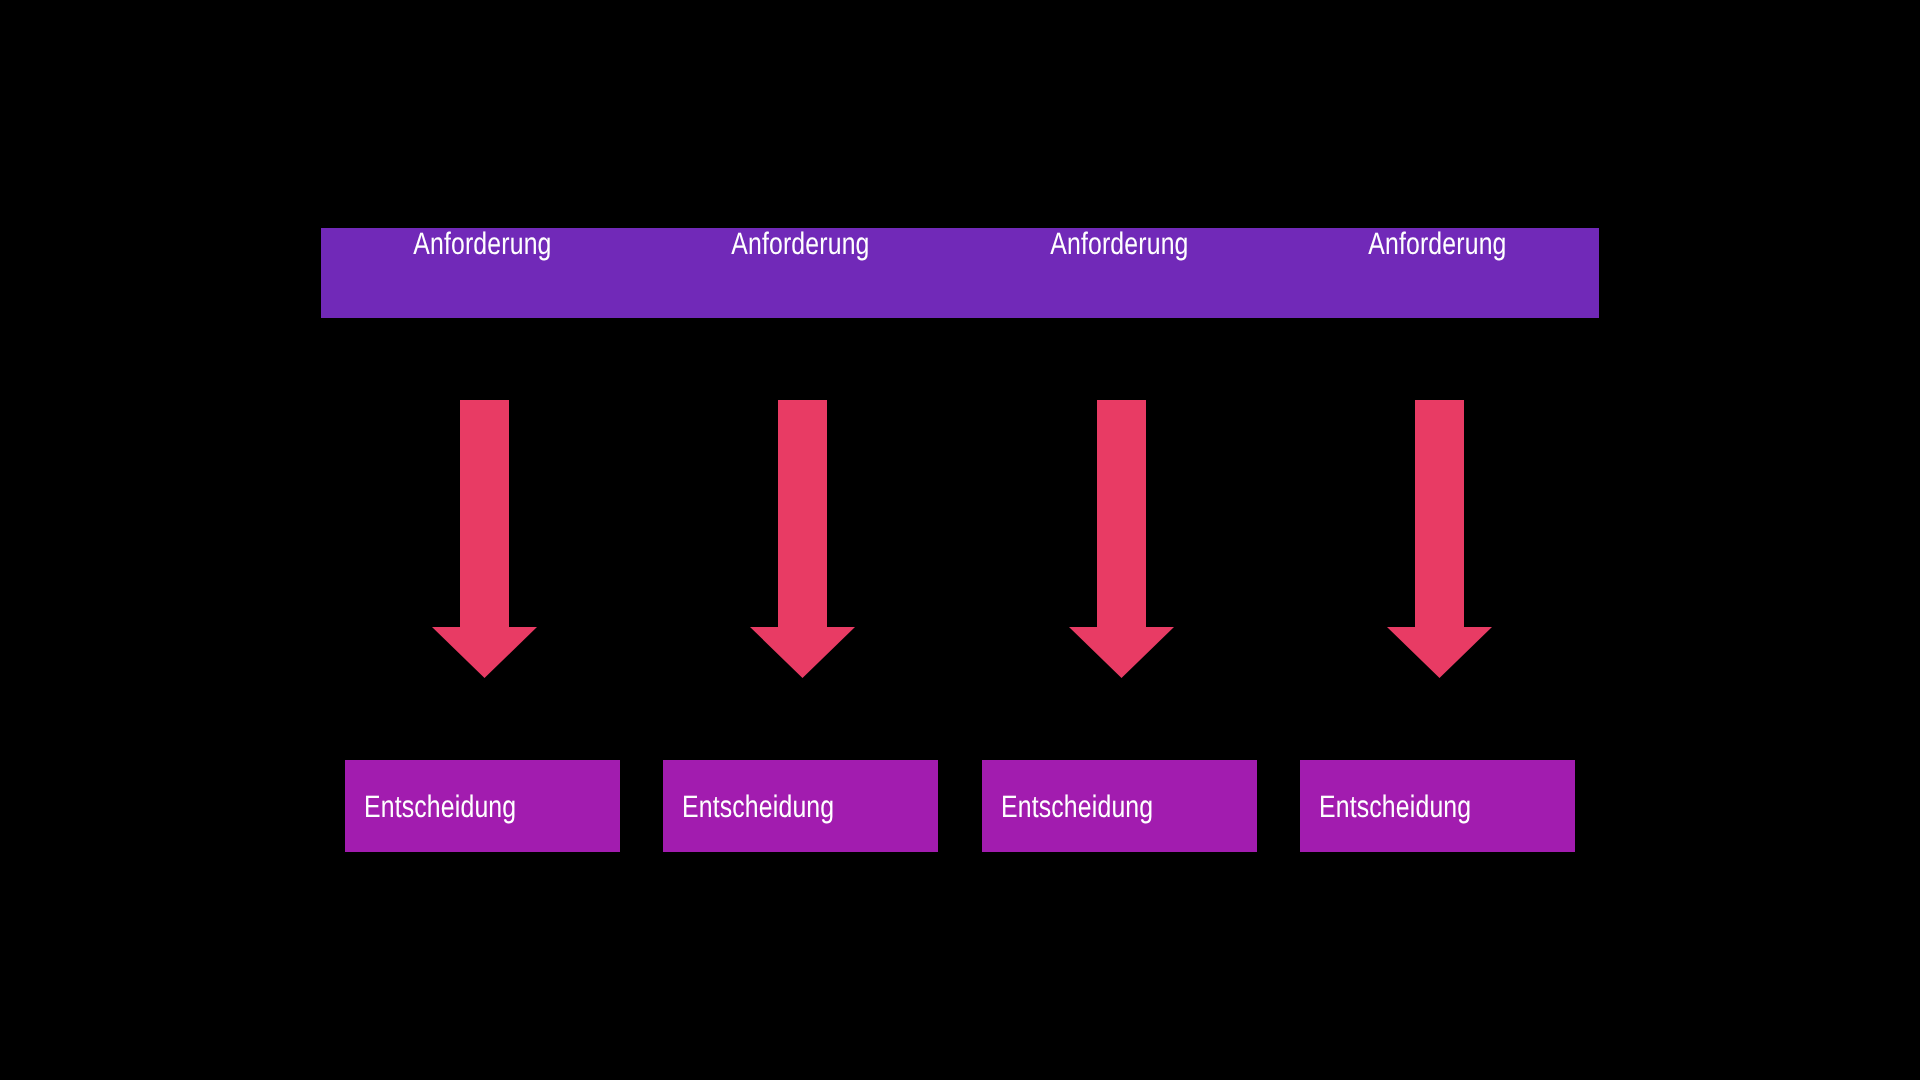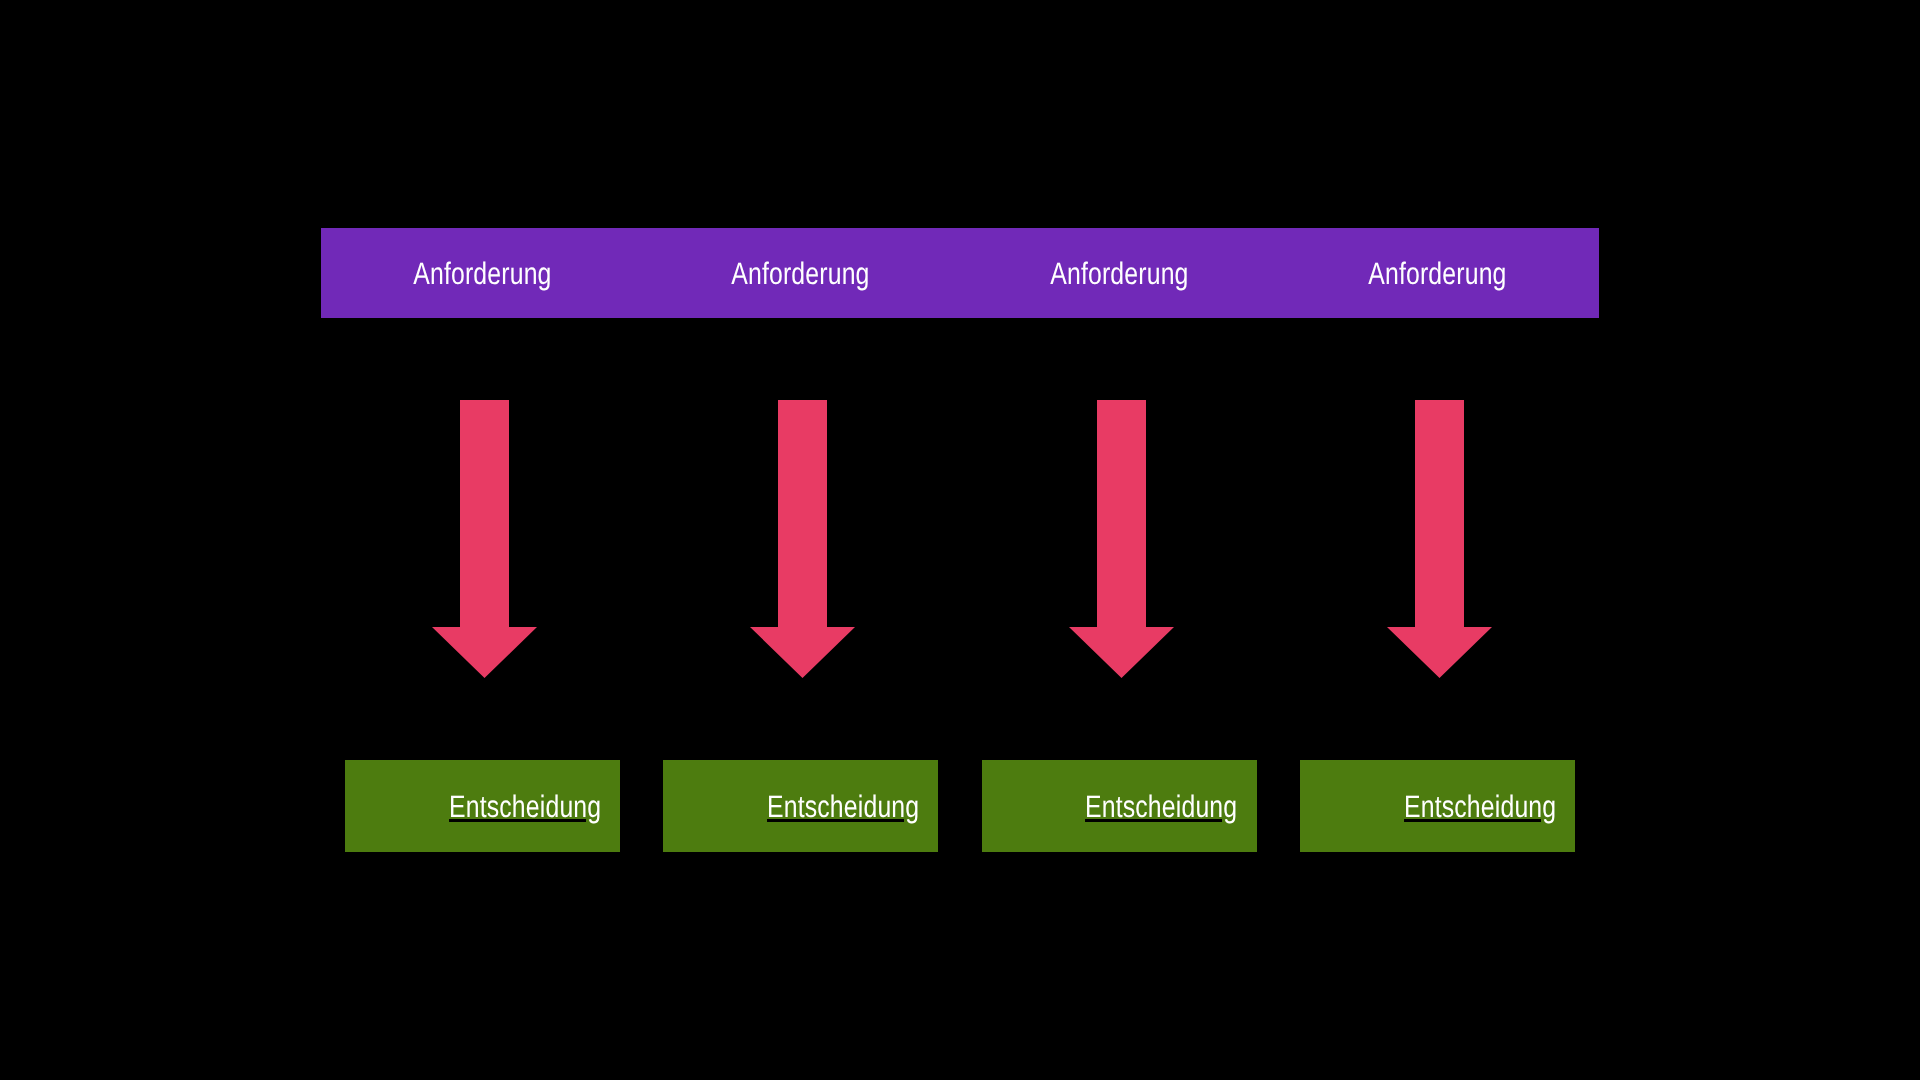--- a/index.html
+++ b/index.html
@@ -42,40 +42,39 @@
     flex-direction: column;
     align-items: center;
   }
 
   
   .node-requirement {
     width: 324px;
     height: 90px;
     background: #7129B8;
     display: flex;
-    align-items: center;
+    align-items: flex-start;
     justify-content: center;
     box-sizing: border-box;
     flex: 0 0 auto;
   }
 
   
   .node-decision {
     width: 275px;
     height: 92px;
-    background: #4d7c0f;
+    background: #a21caf;
     display: flex;
     align-items: center;
-    justify-content: flex-end;
+    justify-content: flex-start;
     box-sizing: border-box;
     flex: 0 0 auto;
     position: absolute;
     top: 532px;
     left: 0;
-    text-decoration: underline;
   }
 
   .node-label {
     color: #FFFFFF;
     font-family: "Liberation Sans Narrow", "Liberation Sans", sans-serif;
     font-size: 31px;
     font-weight: 400;
     letter-spacing: 0.2px;
     transform: scaleX(0.80);
     transform-origin: center center;

